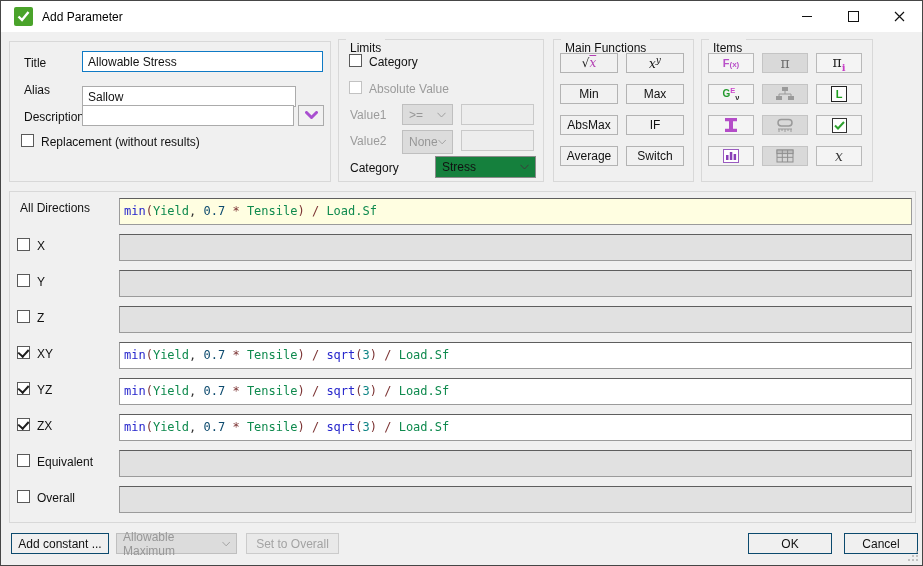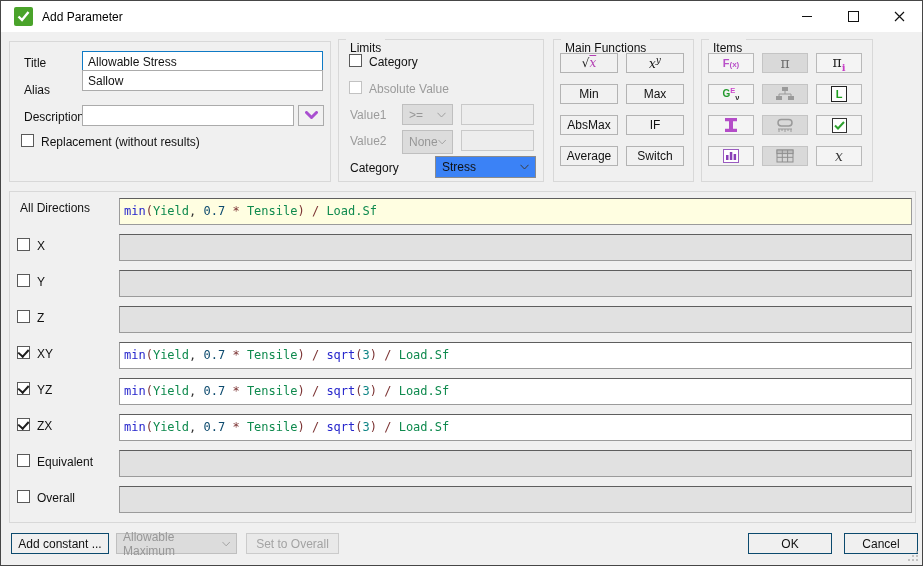--- a/index.html
+++ b/index.html
@@ -16,21 +16,21 @@
   
   .g{position:absolute;border:1px solid #d8d8d8;box-sizing:border-box;}
   .glabel{position:absolute;top:-8px;left:7px;background:#f0f0f0;padding:9px 4px;font-size:12px;color:#111;white-space:nowrap;}
   .lab{position:absolute;white-space:nowrap;color:#111;}
   .lab.dis{color:#9b9b9b;}
   
   .tb{position:absolute;box-sizing:border-box;background:#fff;border:1px solid #ababab;
     font:12px "Liberation Sans",sans-serif;padding:1px 5px;color:#111;outline:none;}
   .tb.focus{border-color:#0f7ac5;}
   .tb.dis{background:#ededed;border-color:#c9c9c9;}
-  .combo{position:absolute;box-sizing:border-box;background:#3b82f6;border:1px solid #8b8b8b;
+  .combo{position:absolute;box-sizing:border-box;background:#15803d;border:1px solid #8b8b8b;
     display:flex;align-items:center;justify-content:space-between;padding:0 6px;color:#111;}
   .combo.dis{background:#dcdcdc;border-color:#bfbfbf;color:#979797;}
   .btn{position:absolute;box-sizing:border-box;background:#f0f0f0;border:1px solid #0c4a6e;
     display:flex;align-items:center;justify-content:center;font-size:12px;color:#111;}
   .btn.dis{background:#e9e9e9;border-color:#cbcbcb;color:#a3a3a3;}
   .ddbtn{position:absolute;box-sizing:border-box;background:#f1f1f1;border:1px solid #ababab;
     display:flex;align-items:center;justify-content:center;}
   
   .cb{position:absolute;width:13px;height:13px;background:#fff;border:1px solid #5a5a5a;box-sizing:border-box;}
   .cb.dis{border-color:#c2c2c2;}
@@ -85,21 +85,21 @@
             <path d="M1 1l9 9M10 1l-9 9" stroke="#111" stroke-width="1.2"></path>
           </svg>
       </span>
     </div>
   </div>
 
   <div class="g" style="left:8px;top:40px;width:322px;height:141px;">
     <span class="lab" style="left:14px;top:14px;">Title</span>
     <input class="tb focus" style="left: 72px; top: 9px; width: 241px; height: 21px;" value="Allowable Stress">
     <span class="lab" style="left:14px;top:41px;">Alias</span>
-    <input class="tb" style="left: 72px; top: 28px; width: 241px; height: 21px;" value="Sallow">
+    <input class="tb" style="left: 72px; top: 44px; width: 214px; height: 21px;" value="Sallow">
     <span class="lab" style="left:14px;top:68px;">Description</span>
     <input class="tb" style="left: 72px; top: 63px; width: 212px; height: 21px;" value="">
     <span class="ddbtn" style="left:288px;top:63px;width:26px;height:21px;">
       <svg width="13" height="9" viewBox="0 0 13 9">
           <path d="M1.5 1.5l5 5 5-5" stroke="#a94fd0" stroke-width="3" fill="none" stroke-linecap="round" stroke-linejoin="round"></path>
         </svg>
     </span>
     <span class="cb" style="left:11px;top:92px;"></span>
     <span class="lab" style="left:31px;top:93px;">Replacement (without results)</span>
   </div>

